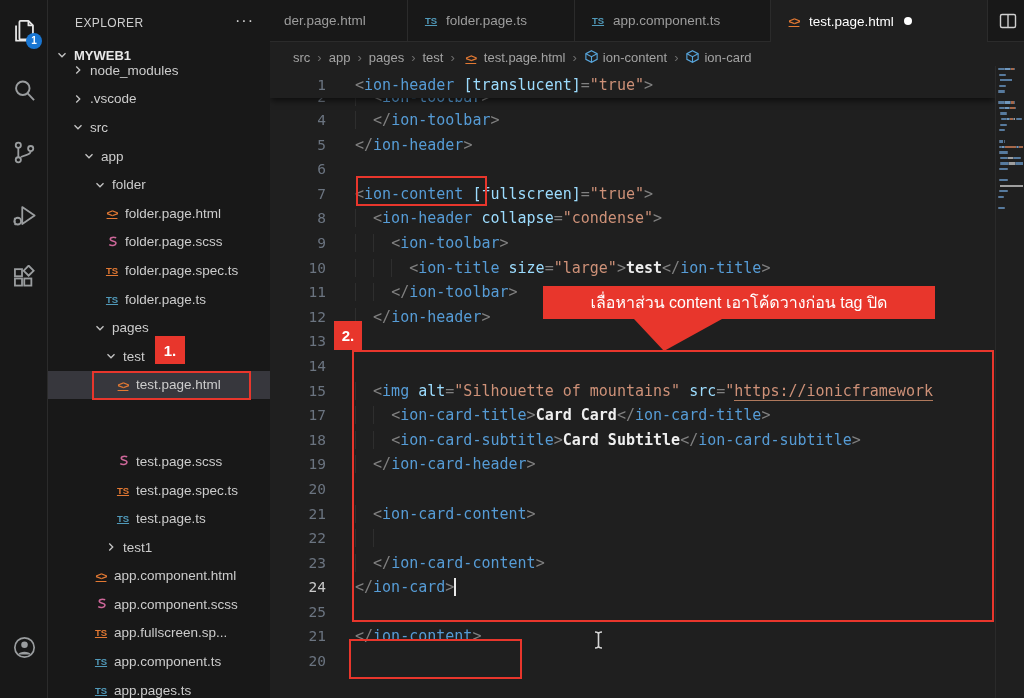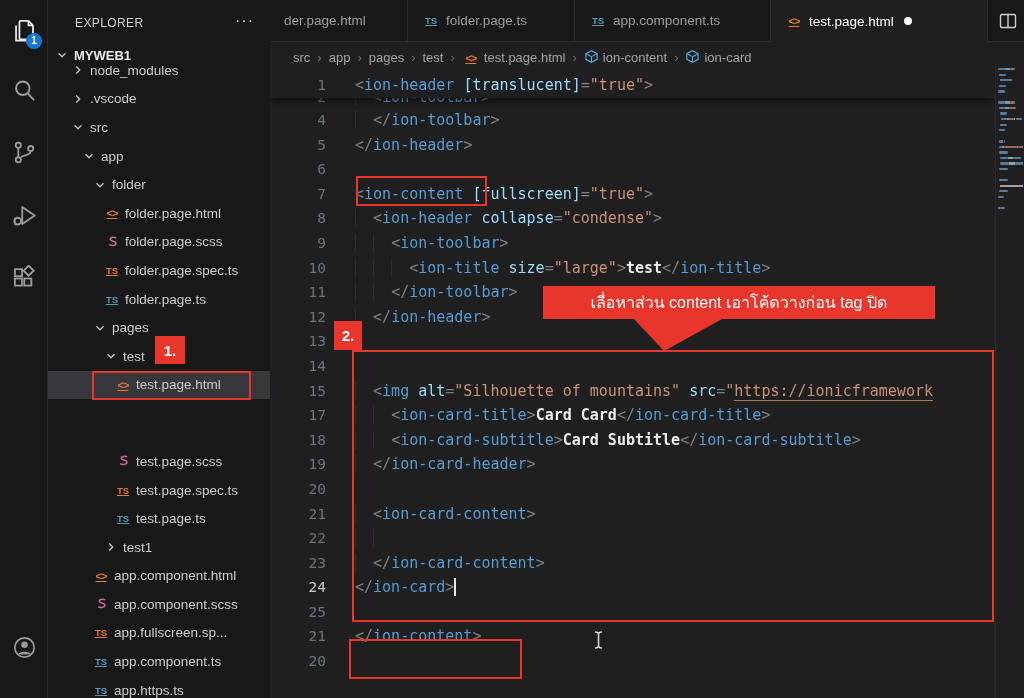--- a/index.html
+++ b/index.html
@@ -255,21 +255,21 @@
           <div class="trow" style="padding-left: 44px;">
             <span class="ficon ts-orange">TS</span>
             <span class="tlabel">app.fullscreen.sp...</span>
           </div>
           <div class="trow" style="padding-left: 44px;">
             <span class="ficon ts-blue">TS</span>
             <span class="tlabel">app.component.ts</span>
           </div>
           <div class="trow" style="padding-left: 44px;">
             <span class="ficon ts-blue">TS</span>
-            <span class="tlabel">app.https.ts</span>
+            <span class="tlabel">app.pages.ts</span>
           </div>
           <div class="trow" style="padding-left: 33px; font-weight: bold;">
             <span class="chev">
               <svg width="14" height="14" viewBox="0 0 16 16" fill="none" stroke="currentColor" stroke-width="1.5">
                 <path d="M6 4l4 4-4 4"></path>
               </svg>
             </span>
             <span class="tlabel">assets</span>
           </div>
         </div>

